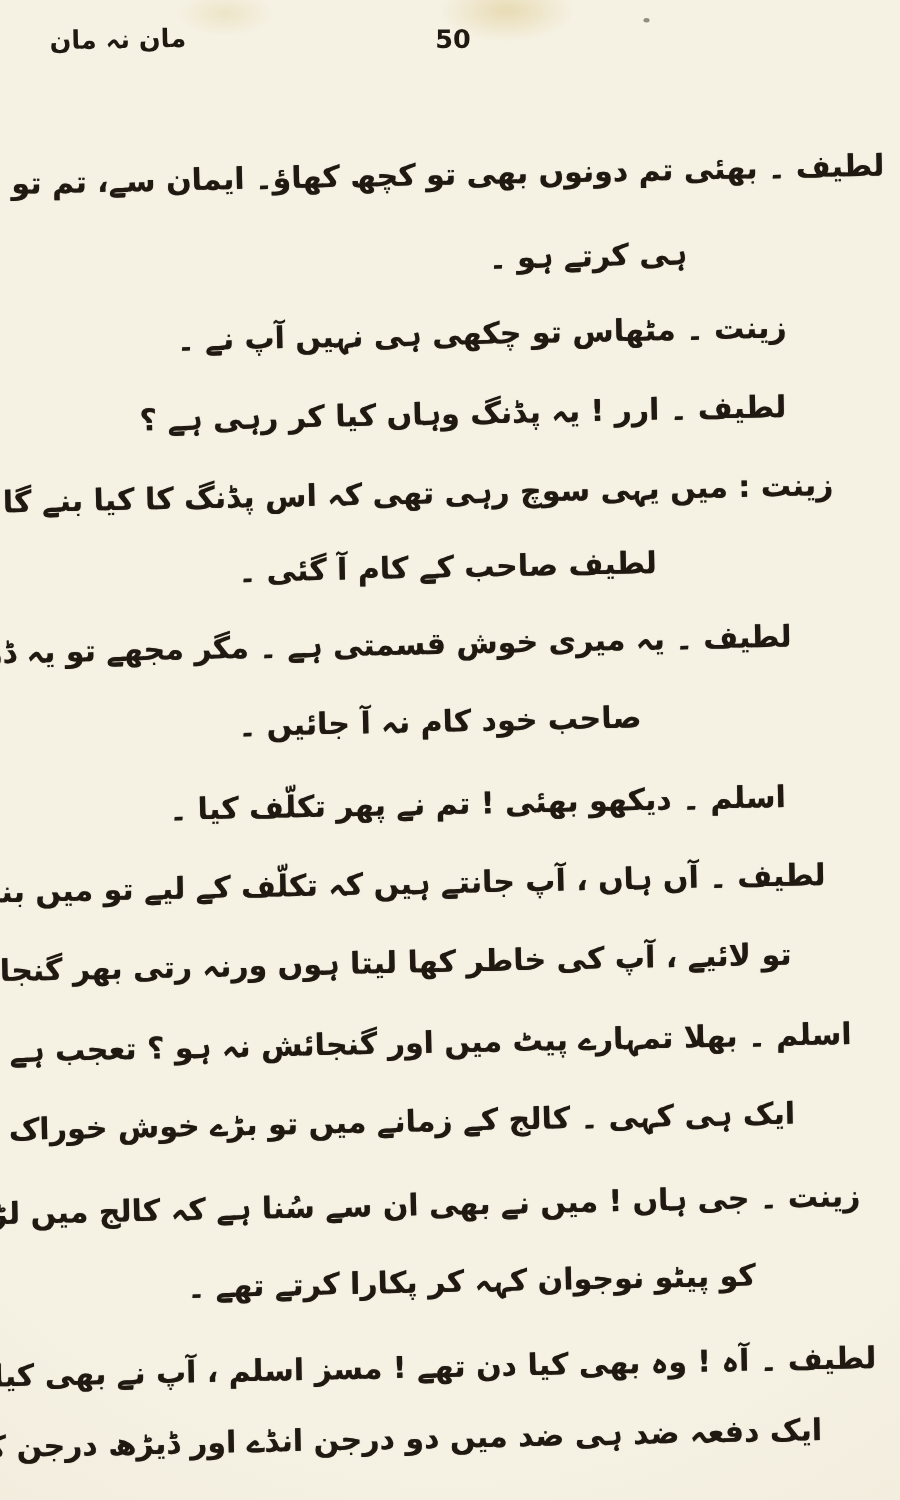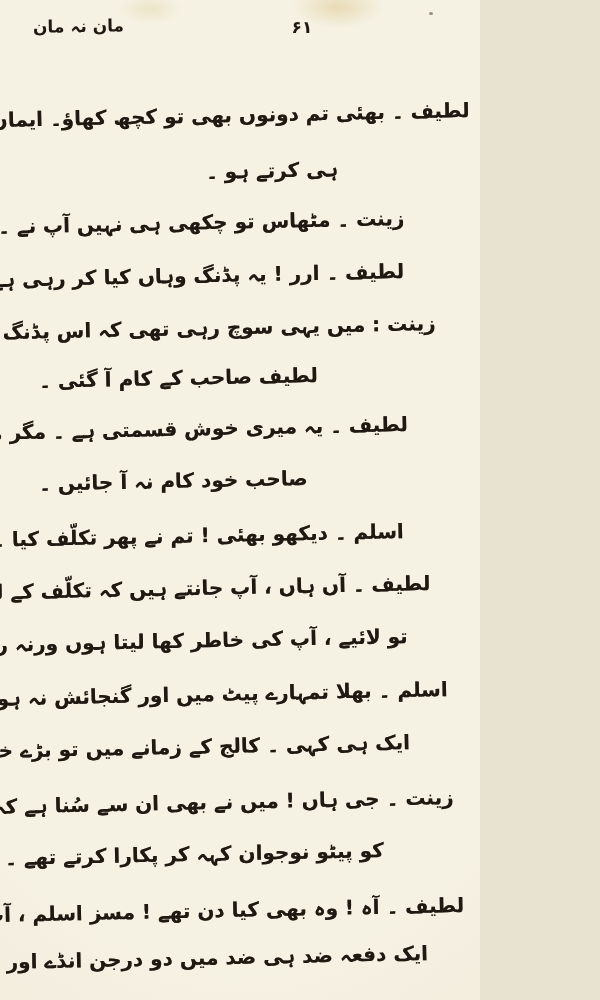--- a/index.html
+++ b/index.html
@@ -5,21 +5,21 @@
   html, body {
     margin: 0;
     padding: 0;
     width: 600px;
     height: 1000px;
     overflow: hidden;
     background: #e8e2d0;
   }
   .page {
     position: relative;
-    width: 480px;
+    width: 600px;
     height: 1000px;
     background:
       radial-gradient(140% 100% at 50% 42%, #f5f1e3 55%, #ece5d1 100%);
     font-family: "DejaVu Sans", sans-serif;
     color: #1f1912;
     direction: rtl;
   }
   
   .stain {
     position: absolute;
@@ -96,21 +96,21 @@
 <body>
 
 <div class="page">
 
   <div class="stain stain-top-center"></div>
   <div class="stain stain-top-left"></div>
   <div class="ink-speck"></div>
 
   <div class="book-title">مان نہ مان</div>
 
-  <div class="page-number">۶۱</div>
+  <div class="page-number">50</div>
 
   <div class="line l1">لطیف ۔ بھئی تم دونوں بھی تو کچھ کھاؤ۔ ایمان سے، تم تو صرف کھانے کا شگون</div>
   <div class="line l2">ہی کرتے ہو ۔</div>
   <div class="line l3">زینت ۔ مٹھاس تو چکھی ہی نہیں آپ نے ۔</div>
   <div class="line l4">لطیف ۔ ارر ! یہ پڈنگ وہاں کیا کر رہی ہے ؟</div>
   <div class="line l5">زینت : میں یہی سوچ رہی تھی کہ اس پڈنگ کا کیا بنے گا ۔ چلو اچھا ہوا</div>
   <div class="line l6">لطیف صاحب کے کام آ گئی ۔</div>
   <div class="line l7">لطیف ۔ یہ میری خوش قسمتی ہے ۔ مگر مجھے تو یہ ڈر ہے کہ کہیں لطیف</div>
   <div class="line l8">صاحب خود کام نہ آ جائیں ۔</div>
   <div class="line l9">اسلم ۔ دیکھو بھئی ! تم نے پھر تکلّف کیا ۔</div>

